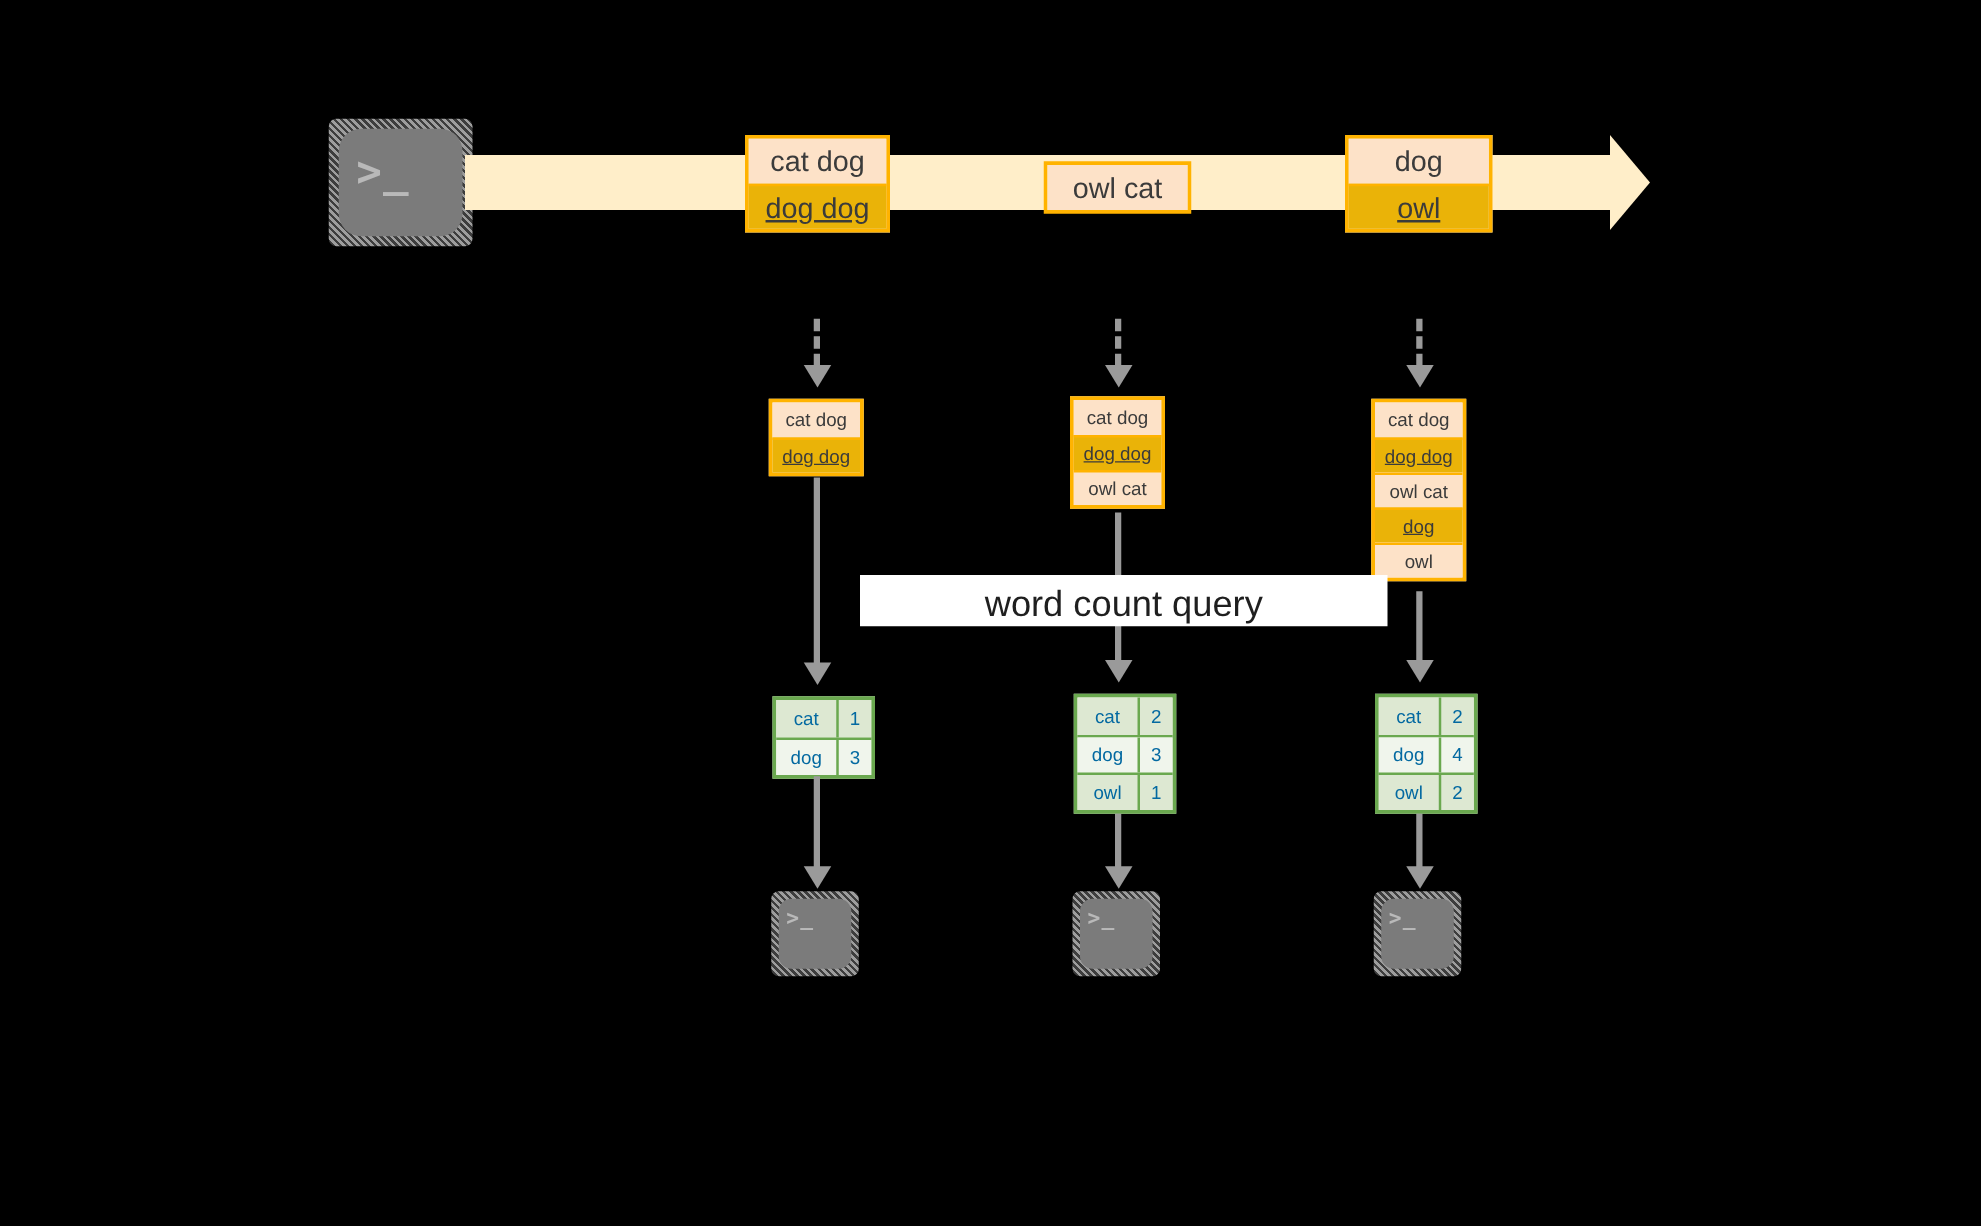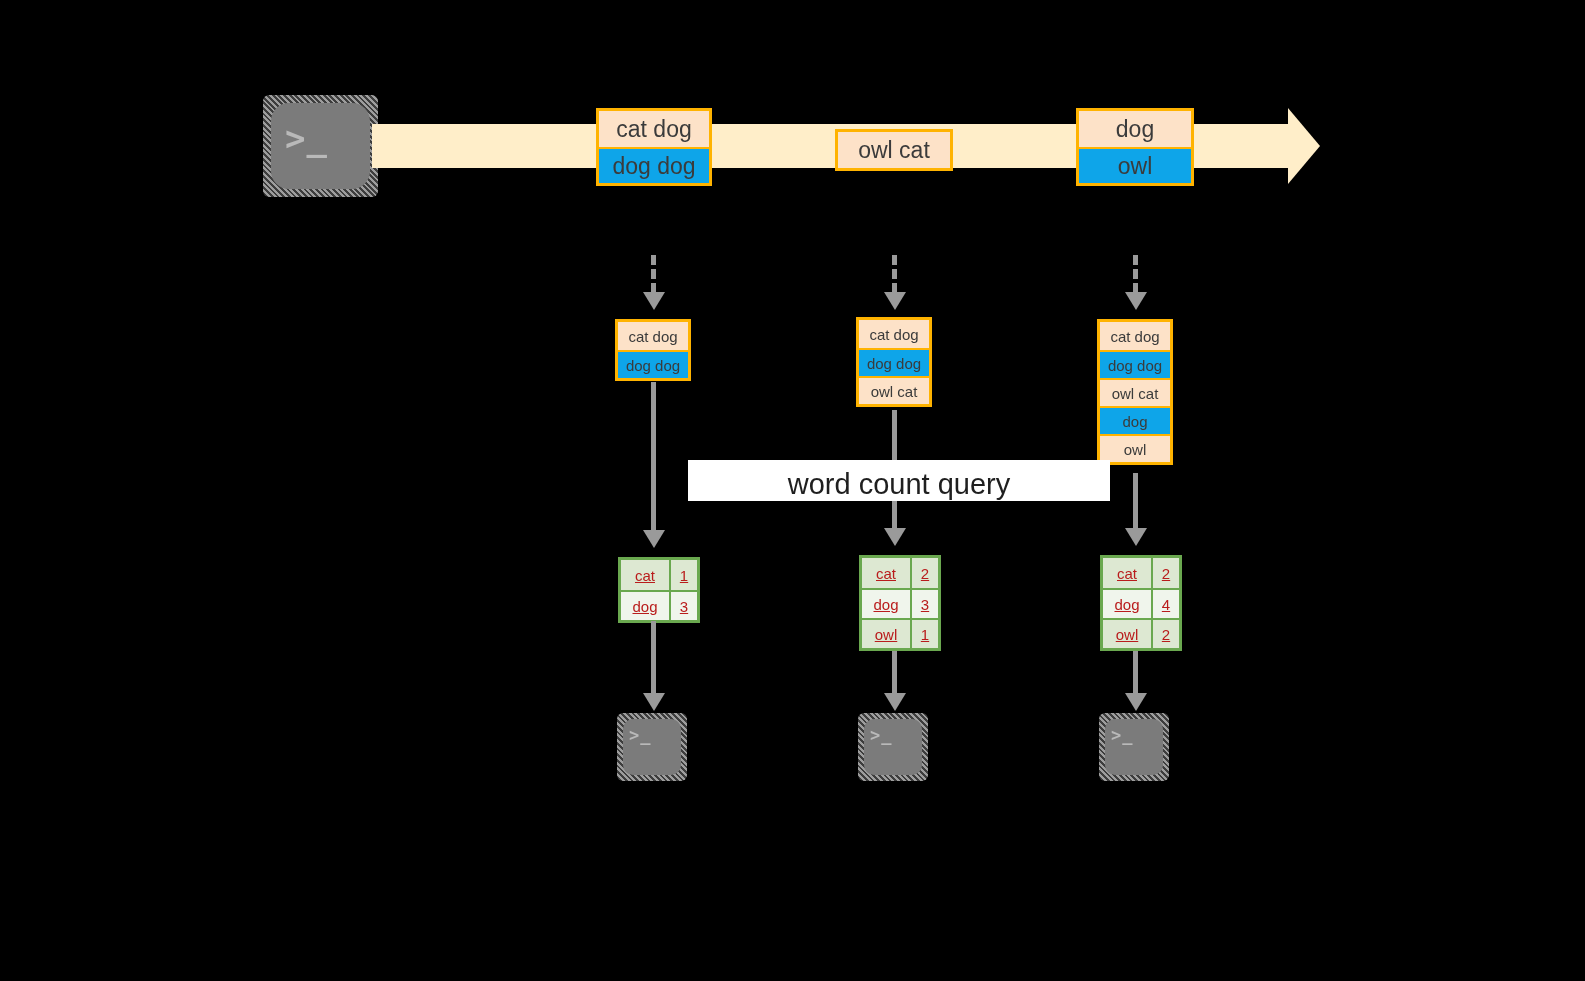--- a/index.html
+++ b/index.html
@@ -60,21 +60,21 @@
     background:#fdf0e3;
     display:flex;flex-direction:column;
   }
   .ebox .row{
     box-sizing:border-box;
     display:flex;align-items:center;justify-content:center;
     color:#3b3b3b;
     white-space:nowrap;
   }
   .ebox .row.dark{background:#fde2c8;}
-  .ebox .row.light{background:#0ea5e9;}
+  .ebox .row.light{background:#eab308;text-decoration:underline;}
   .ebox .row + .row{border-top:2px solid #ffb300;}
 
   
   .ebox.big .row{height:36px;font-size:23px;}
   
   .ebox.sm .row{height:28px;font-size:15px;}
 
   
   .gtab{
     position:absolute;
@@ -83,21 +83,21 @@
     display:flex;flex-direction:column;
     background:#eef5e9;
   }
   .gtab .grow{
     display:flex;box-sizing:border-box;height:30px;
   }
   .gtab .grow + .grow{border-top:2px solid #6aa84f;}
   .gtab .gk,.gtab .gv{
     box-sizing:border-box;
     display:flex;align-items:center;justify-content:center;
-    font-size:15px;color:#b91c1c;white-space:nowrap;text-decoration:underline;
+    font-size:15px;color:#0369a1;white-space:nowrap;
   }
   .gtab .gk{width:48px;}
   .gtab .gv{width:28px;border-left:2px solid #6aa84f;}
   .gtab .grow.dark .gk{background:#dde8d2;}
   .gtab .grow.dark .gv{background:#dde8d2;}
   .gtab .grow.light .gk{background:#f0f5ec;}
   .gtab .grow.light .gv{background:#f0f5ec;}
 
   
   .vline{position:absolute;background:#9a9a9a;width:5px;}

